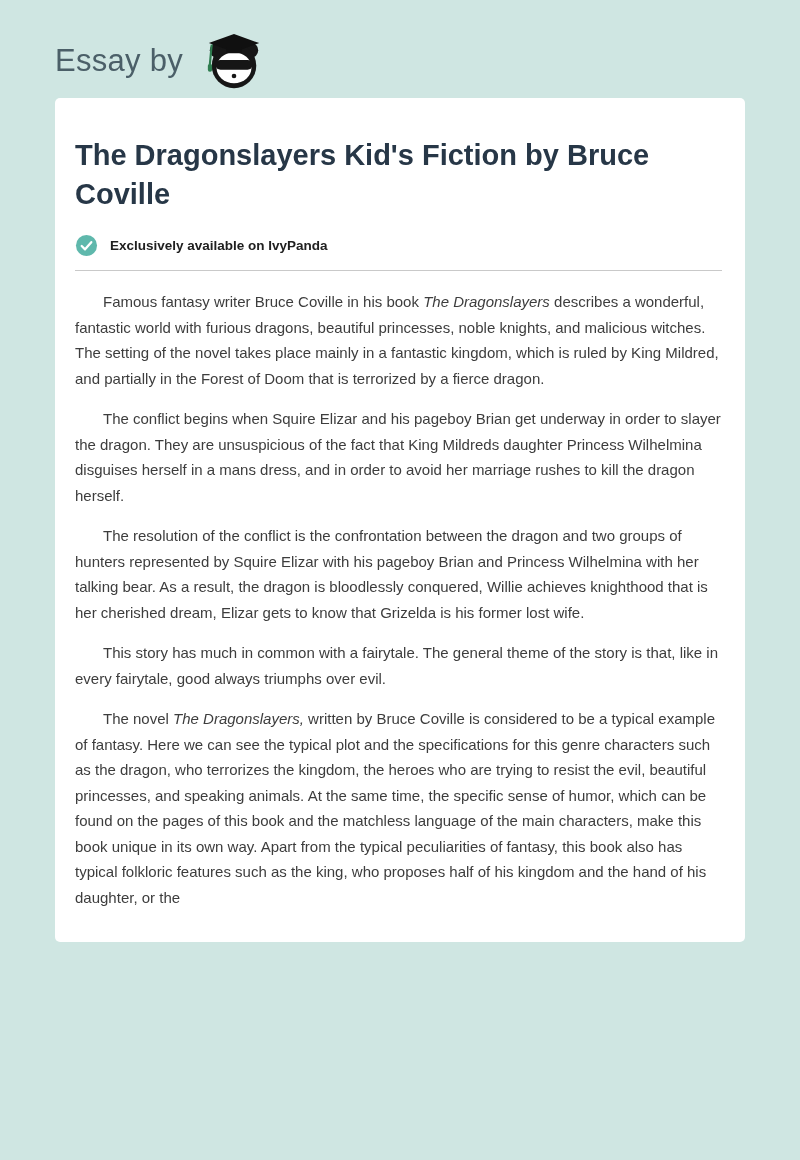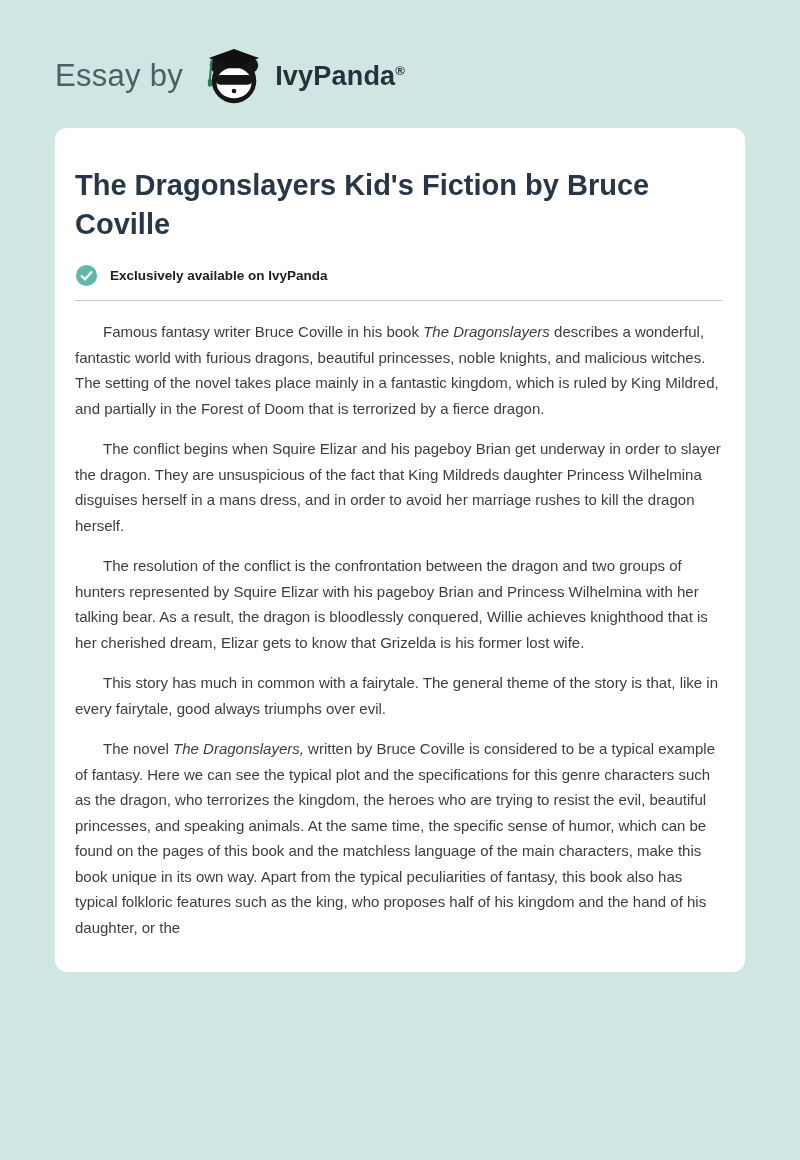--- a/index.html
+++ b/index.html
@@ -7,21 +7,21 @@
     padding: 0;
   }
   body {
     width: 800px;
     height: 1160px;
     background: #cfe6e2;
     font-family: "Liberation Sans", "DejaVu Sans", sans-serif;
     box-sizing: border-box;
   }
   .header {
-    height: 128px;
+    height: 98px;
     display: flex;
     align-items: center;
     padding: 24px 55px 0 55px;
     box-sizing: border-box;
   }
   .essay-by {
     font-size: 31px;
     font-weight: 400;
     color: #4b5f68;
     letter-spacing: 0.3px;
@@ -41,21 +41,21 @@
     color: #25313c;
     letter-spacing: 0.2px;
   }
   .brand sup {
     font-size: 13px;
     font-weight: 700;
   }
   .card {
     margin: 0 55px;
     background: #ffffff;
-    border-radius: 12px;
+    border-radius: 5px;
     padding: 38px 23px 32px 20px;
     box-sizing: border-box;
   }
   .title {
     font-size: 29px;
     font-weight: 700;
     color: #273747;
     line-height: 39px;
     margin: 0 0 20px 0;
   }
@@ -107,21 +107,20 @@
           <ellipse cx="32" cy="39" rx="18" ry="16" fill="#ffffff"></ellipse>
           <rect x="13" y="31" width="38" height="10" rx="5" fill="#161616"></rect>
           <ellipse cx="32" cy="50" rx="7.5" ry="4.5" fill="#ffffff"></ellipse>
           <circle cx="32" cy="47.5" r="2.4" fill="#161616"></circle>
           <polygon points="32,4 58,13.5 32,23 6,13.5" fill="#101010"></polygon>
           <rect x="24" y="18" width="16" height="6" fill="#101010"></rect>
           <line x1="9" y1="15" x2="7" y2="36" stroke="#2e7d4f" stroke-width="2.2"></line>
           <rect x="5" y="35" width="4.4" height="8" rx="2" fill="#2e7d4f"></rect>
         </svg>
       </span>
-      <span class="brand"><span>IvyPanda</span><sup>®</sup></span>
     </span>
   </header>
 
   <main class="card">
 
     <h1 class="title">The Dragonslayers Kid's Fiction by Bruce Coville</h1>
 
     <div class="availability">
       <span class="check-badge">
         <svg viewBox="0 0 24 24" width="23" height="23" aria-hidden="true">

